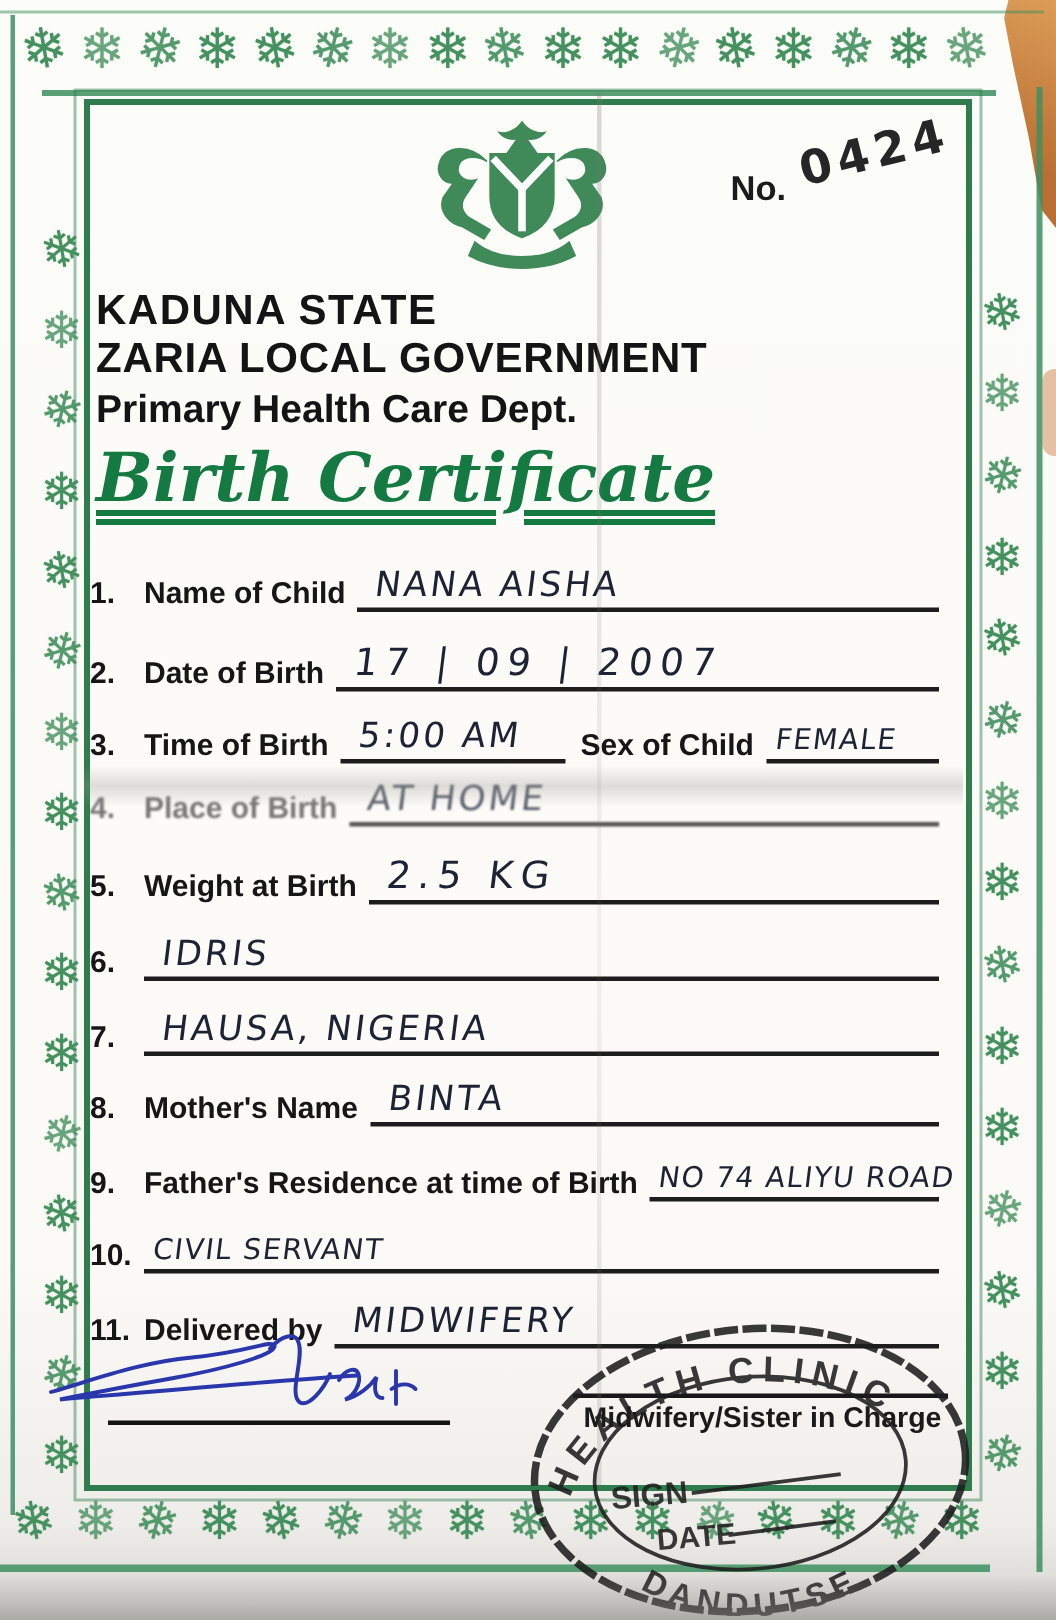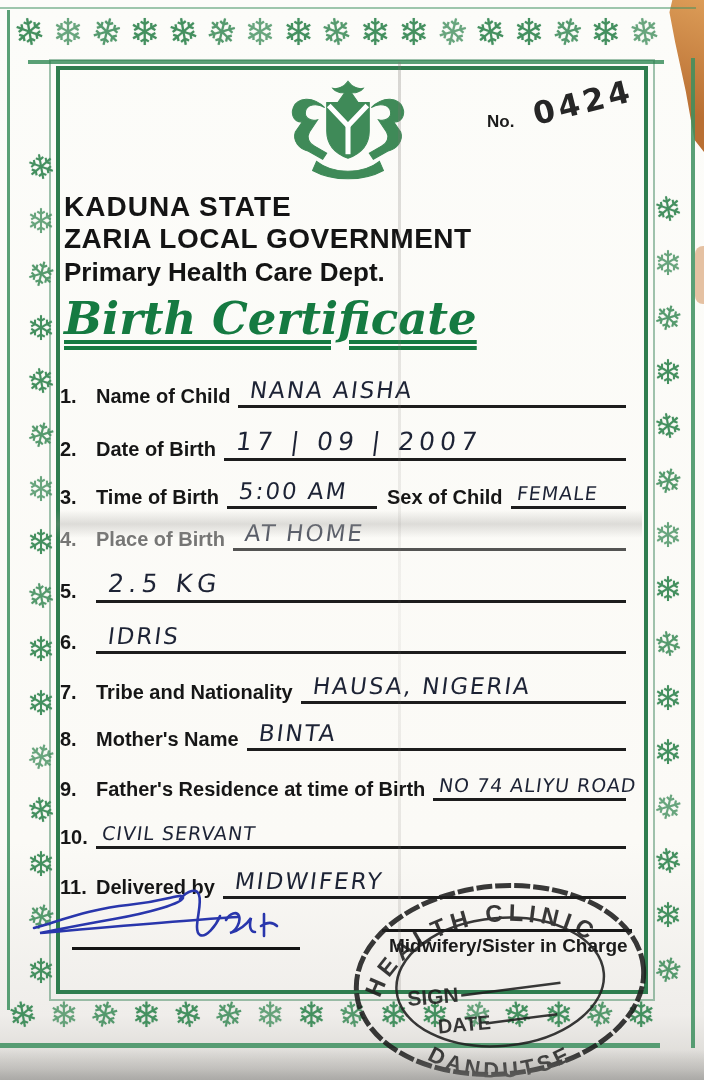--- a/index.html
+++ b/index.html
@@ -24,21 +24,21 @@
   .snow span:nth-child(3n){transform:rotate(14deg);opacity:.9;}
   .snow span:nth-child(4n+1){transform:rotate(-10deg);}
   .snow span:nth-child(5n+2){opacity:.8;}
   .snow-top{left:14px;top:14px;width:646px;font-size:37px;}
   .snow-bottom{left:8px;top:997px;width:648px;font-size:35px;}
   .snow-left{left:20px;top:150px;width:42px;height:838px;flex-direction:column;font-size:34px;align-items:center;}
   .snow-right{left:648px;top:192px;width:40px;height:795px;flex-direction:column;font-size:34px;align-items:center;}
 
   
   .coat{left:272px;top:80px;width:152px;height:114px;}
-  .serial-label{left:487px;top:112px;font-size:17px;font-weight:bold;color:#1b1b1b;}
+  .serial-label{left:487px;top:112px;font-size:23px;font-weight:bold;color:#1b1b1b;}
   .serial-number{left:532px;top:84px;font-size:31px;font-weight:bold;color:#262626;
                  font-family:"DejaVu Sans",sans-serif;transform:rotate(-14deg);letter-spacing:4px;}
   .hdr{left:64px;width:580px;color:#141414;font-weight:800;}
   .h-state{top:191px;font-size:28px;letter-spacing:1px;}
   .h-gov{top:223px;font-size:28px;letter-spacing:.5px;}
   .h-dept{top:257px;font-size:26px;}
   .h-title{top:292px;font-family:"DejaVu Serif",serif;font-style:italic;font-weight:bold;
            font-size:45px;color:#157a41;}
   .h-title span{text-decoration:underline double;text-underline-offset:6px;}
 
@@ -219,35 +219,35 @@
   <div class="row creased" style="top:515px">
     <span class="num">4.</span>
     <span class="label">Place of Birth</span>
     <span class="line">
       <span class="hand">AT HOME</span>
     </span>
   </div>
 
   <div class="row" style="top:567px">
     <span class="num">5.</span>
+    <span class="label">Weight at Birth</span>
     <span class="line">
       <span class="hand hand-big">2.5 KG</span>
     </span>
   </div>
 
   <div class="row" style="top:618px">
     <span class="num">6.</span>
     <span class="line">
       <span class="hand">IDRIS</span>
     </span>
   </div>
 
   <div class="row" style="top:668px">
     <span class="num">7.</span>
-    <span class="label">Tribe and Nationality</span>
     <span class="line">
       <span class="hand">HAUSA, NIGERIA</span>
     </span>
   </div>
 
   <div class="row" style="top:715px">
     <span class="num">8.</span>
     <span class="label">Mother's Name</span>
     <span class="line">
       <span class="hand">BINTA</span>

